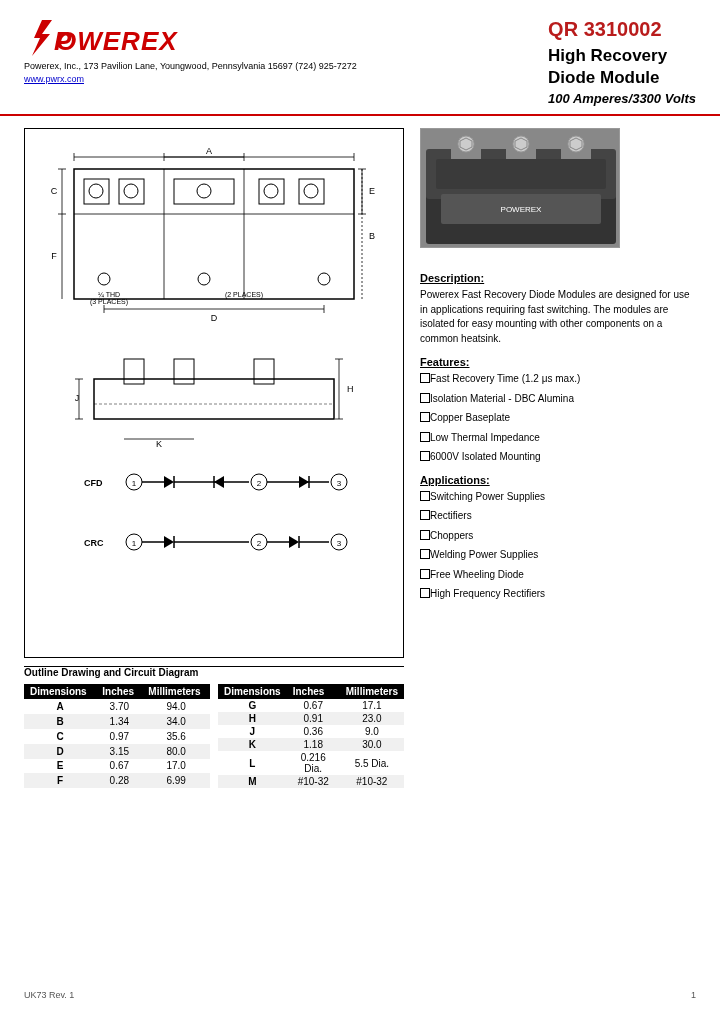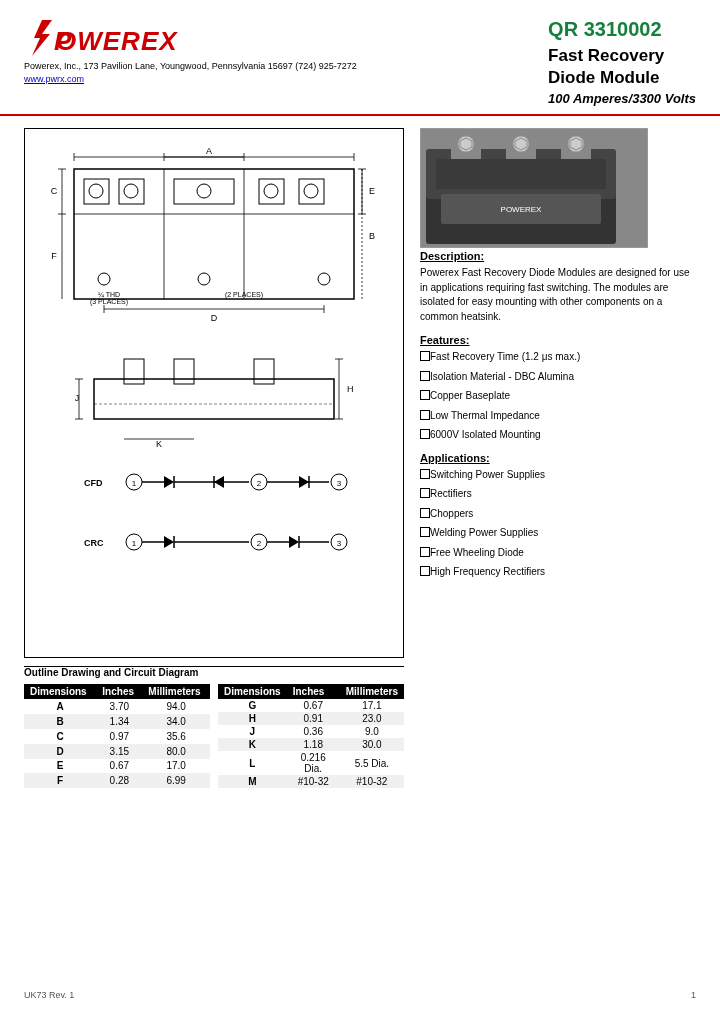--- a/index.html
+++ b/index.html
@@ -52,21 +52,21 @@
       text-decoration: underline;
     }
 
     .product-info {
       text-align: left;
     }
 
     .product-number {
       font-size: 20px;
       font-weight: bold;
-      color: #15803d;
+      color: #b91c1c;
       margin-bottom: 4px;
     }
 
     .product-title {
       font-size: 17px;
       font-weight: bold;
       line-height: 1.3;
       color: #000;
     }
 
@@ -147,25 +147,25 @@
     .dim-table tr:nth-child(even) td {
       background: #f0f0f0;
     }
 
     
     .right-col {
       flex: 1;
     }
 
     .product-photo {
-      width: 228px;
+      width: 200px;
       height: 120px;
       background: #888;
       border: 1px solid #999;
-      margin-bottom: 2px;
+      margin-bottom: 24px;
       position: relative;
       overflow: hidden;
     }
 
     .description-section {
       margin-bottom: 10px;
     }
 
     .section-title {
       font-size: 11px;
@@ -234,21 +234,21 @@
       </svg>
     </div>
     <div class="logo-sub">
       <span>Powerex, Inc., 173 Pavilion Lane, Youngwood, Pennsylvania  15697   (724) 925-7272</span><br>
       <a href="#">www.pwrx.com</a>
     </div>
   </div>
   <div class="product-info">
     <div class="product-number">QR  3310002</div>
     <div class="product-title">
-      <span>Fast Recovery</span><br>
+      <span>High Recovery</span><br>
       <span>Diode Module</span>
     </div>
     <div class="product-subtitle">100 Amperes/3300 Volts</div>
   </div>
 </div>
 
 <div class="main-content">
 
   <div class="left-col">
     <div class="diagram-box">

